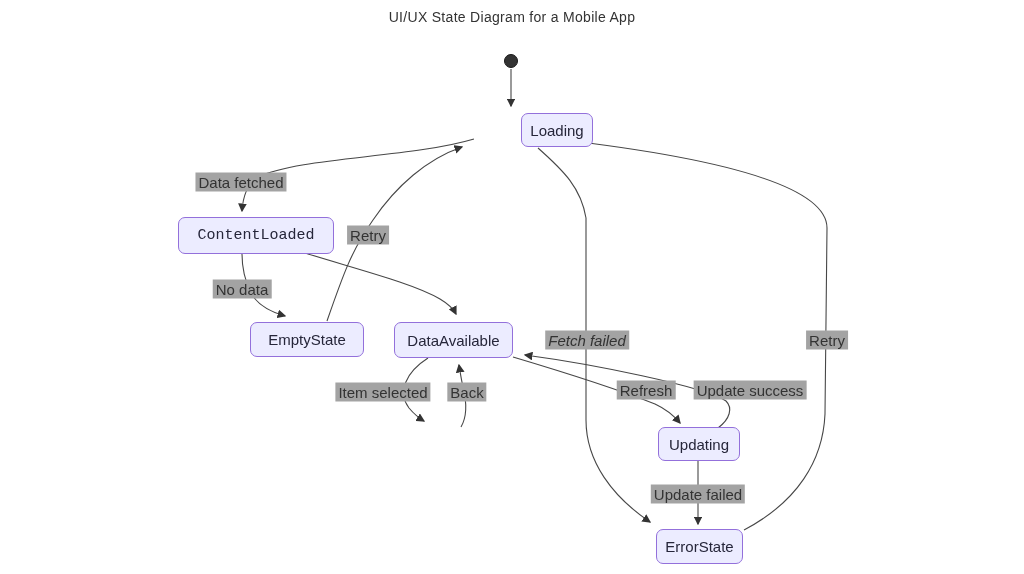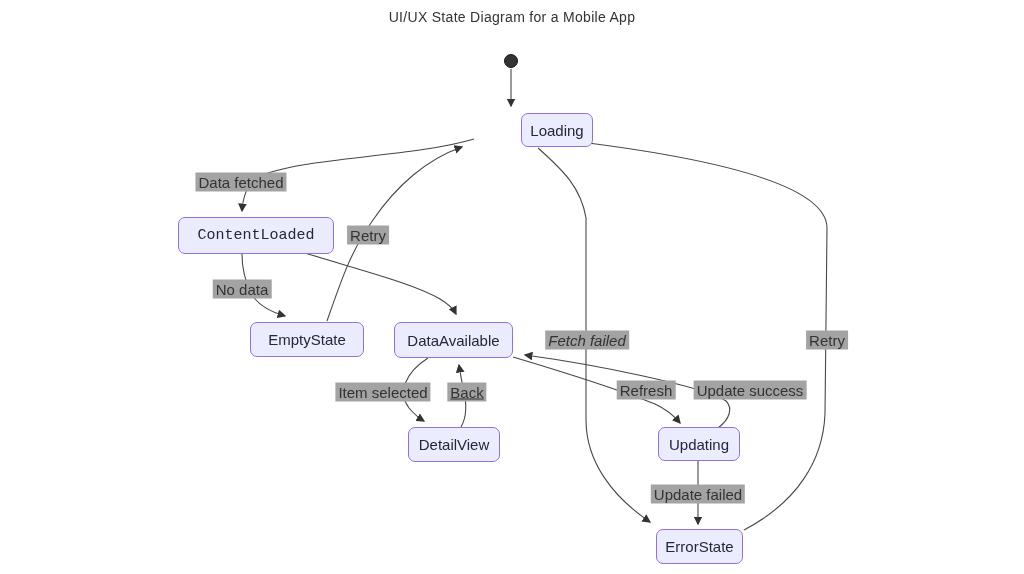--- a/index.html
+++ b/index.html
@@ -45,21 +45,21 @@
     background:#a3a3a3;color:#333;
     font-size:15px;line-height:19px;padding:0 3px;
     white-space:nowrap;
   }
   #l-datafetched  {left:241px;top:182px;}
   #l-retry1       {left:368px;top:235px;}
   #l-nodata       {left:242px;top:289px;}
   #l-fetchfailed  {left:587px;top:340px;font-style:italic;}
   #l-retry2       {left:827px;top:340px;}
   #l-itemselected {left:383px;top:392px;}
-  #l-back         {left:467px;top:392px;text-decoration:underline;}
+  #l-back         {left:467px;top:392px;}
   #l-refresh      {left:646px;top:390px;}
   #l-updatesuccess{left:750px;top:390px;}
   #l-updatefailed {left:698px;top:494px;}
 </style>
 </head>
 <body>
 
 <div class="canvas">
 
   <div class="title">UI/UX State Diagram for a Mobile App</div>
@@ -83,21 +83,20 @@
     <path class="edge" d="M698,461 L698,524" marker-end="url(#arrow)"></path>
     <path class="edge" d="M744,530 C797,502 823,461 825,414 L827,228 C827,186 722,158 555,139" marker-end="url(#arrow)"></path>
   </svg>
 
   <div class="initdot"></div>
 
   <div class="node" id="n-loading">Loading</div>
   <div class="node" id="n-content">ContentLoaded</div>
   <div class="node" id="n-empty">EmptyState</div>
   <div class="node" id="n-dataavail">DataAvailable</div>
-  <div class="node" id="n-detail">DetailView</div>
   <div class="node" id="n-updating">Updating</div>
   <div class="node" id="n-error">ErrorState</div>
 
   <span class="el" id="l-datafetched">Data fetched</span>
   <span class="el" id="l-retry1">Retry</span>
   <span class="el" id="l-nodata">No data</span>
   <span class="el" id="l-fetchfailed">Fetch failed</span>
   <span class="el" id="l-retry2">Retry</span>
   <span class="el" id="l-itemselected">Item selected</span>
   <span class="el" id="l-back">Back</span>

